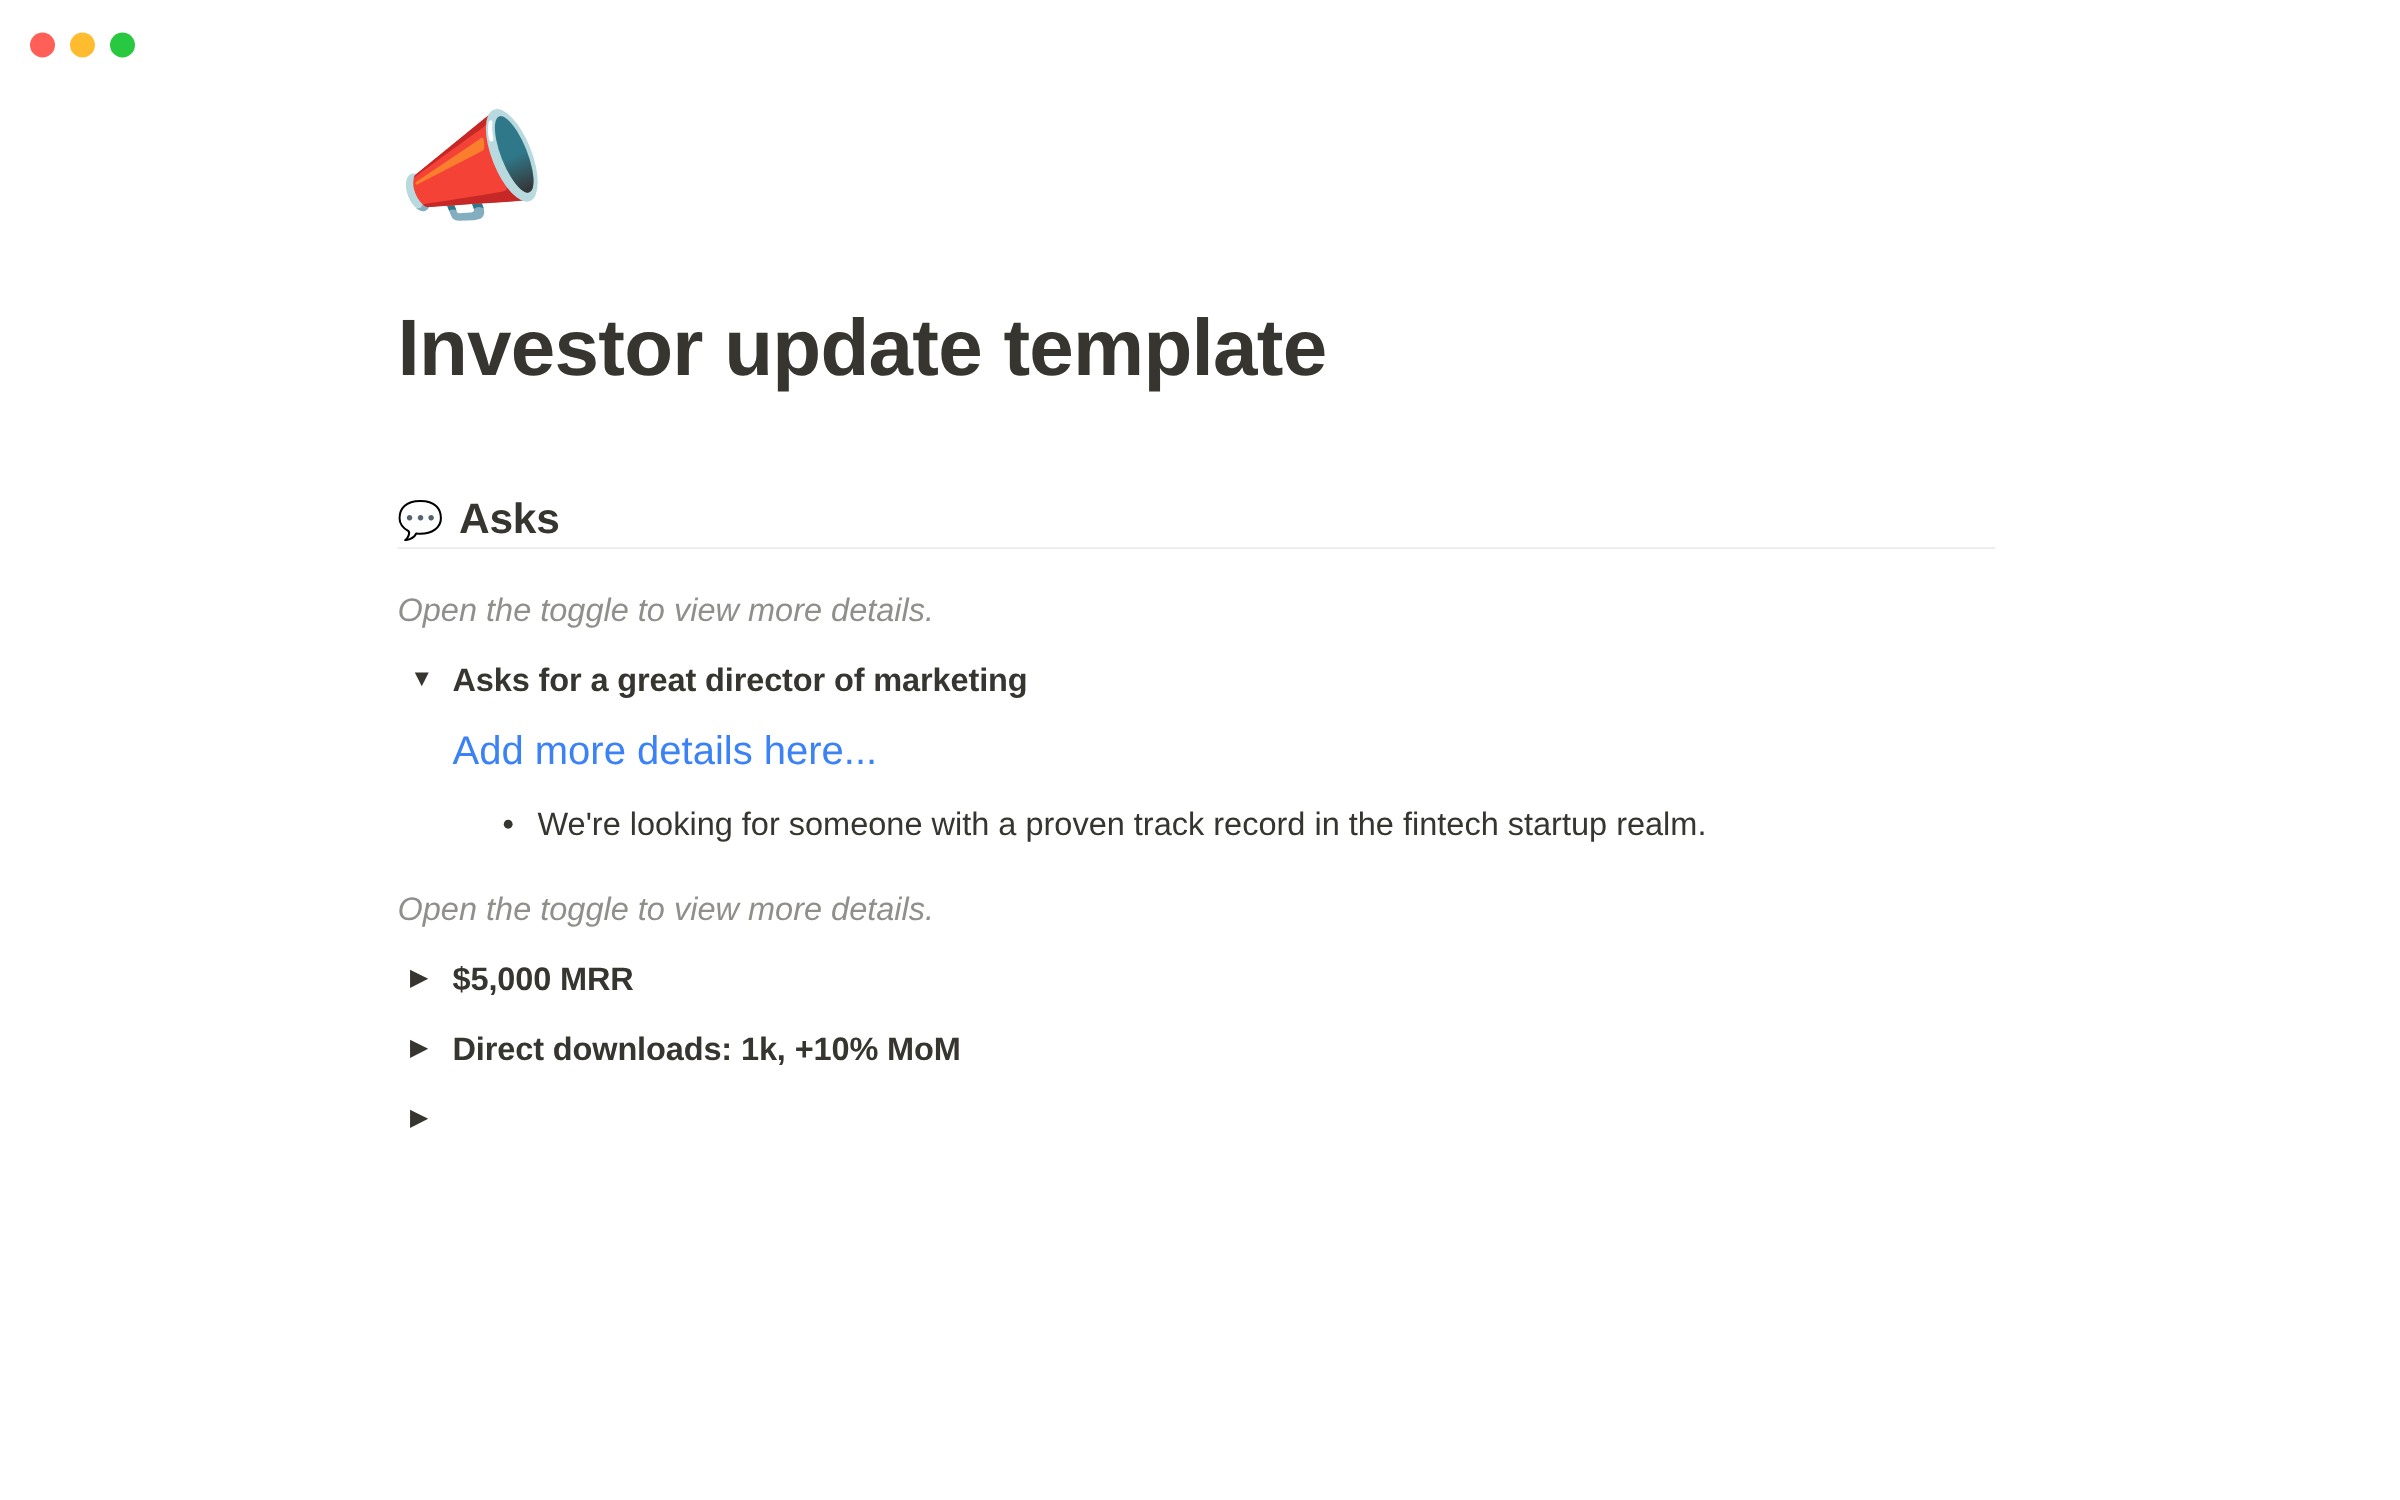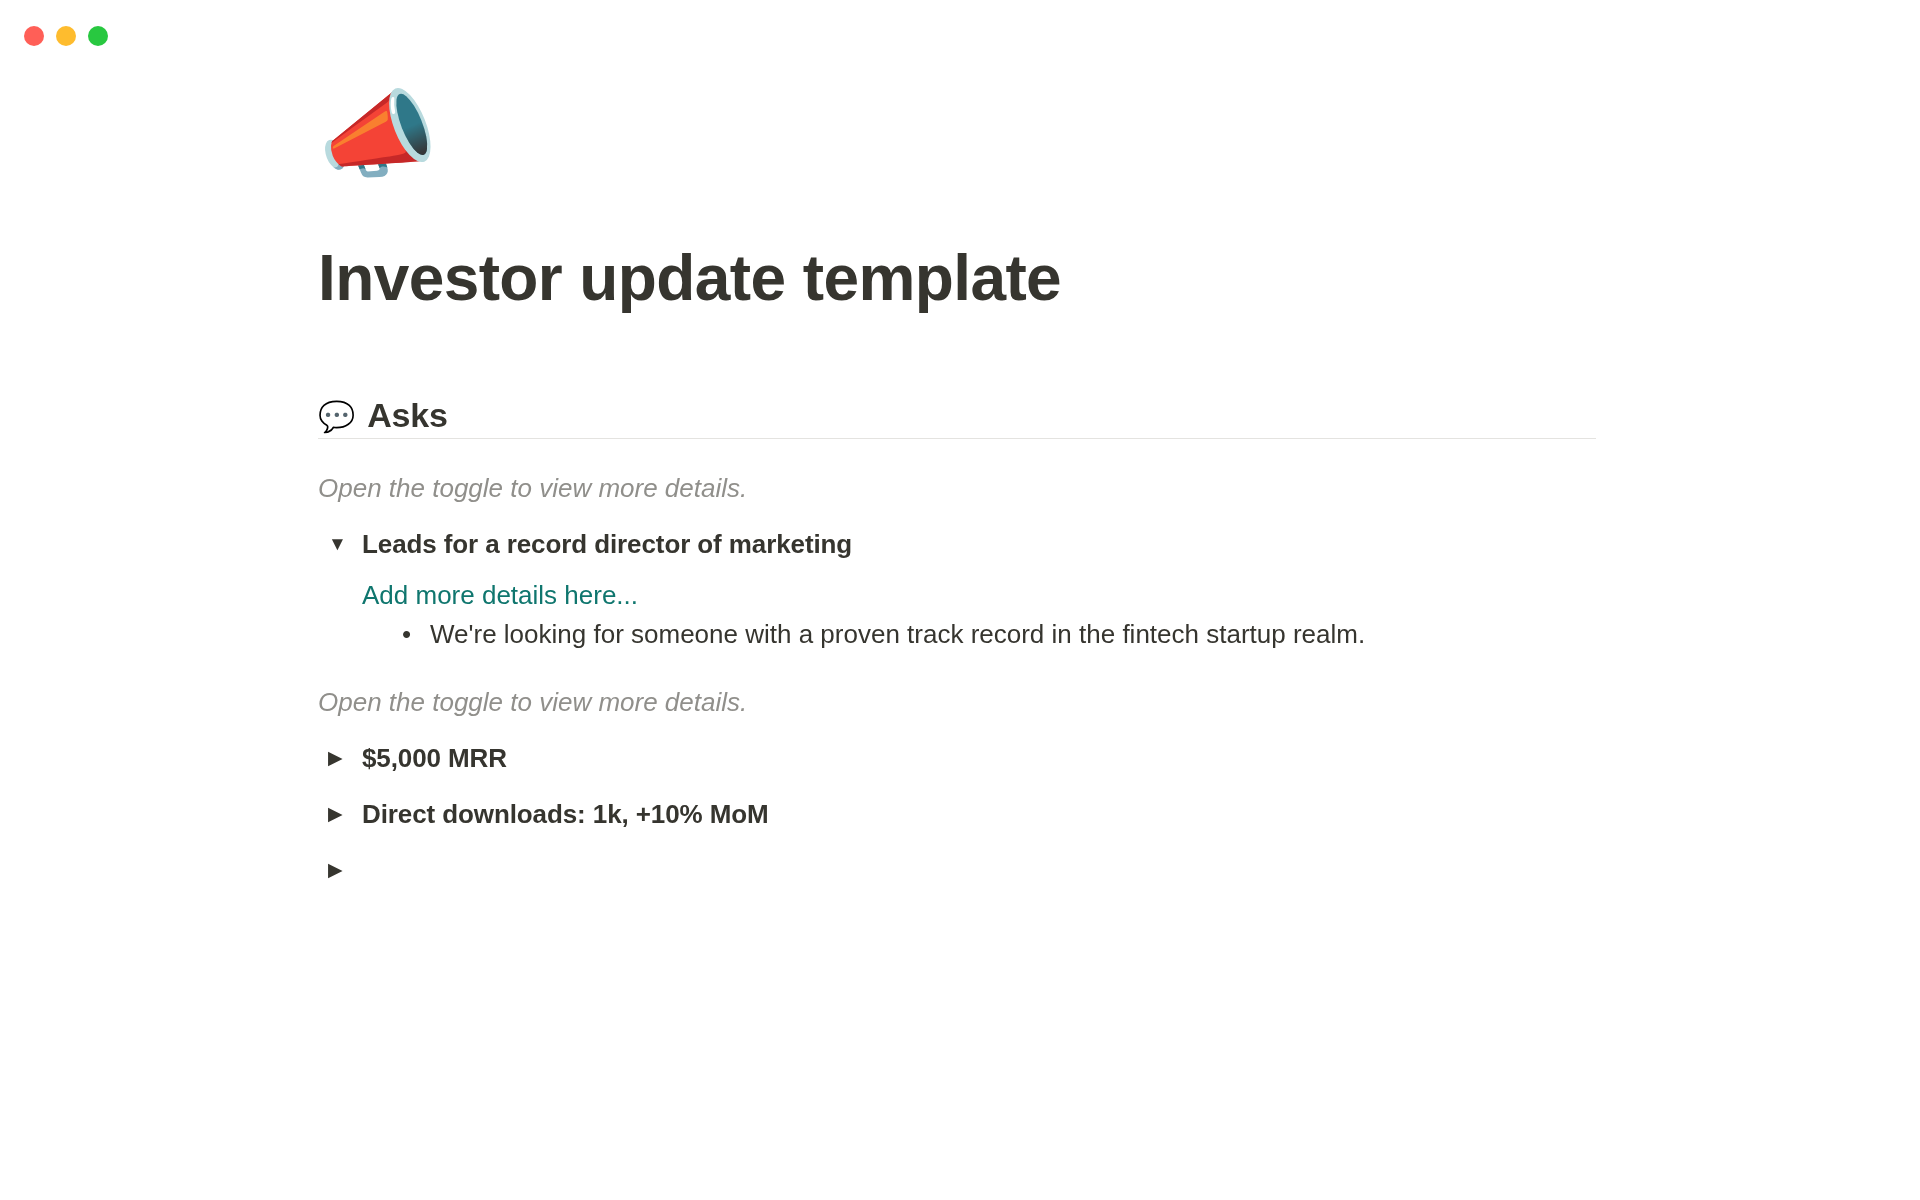--- a/index.html
+++ b/index.html
@@ -129,29 +129,30 @@
     color: #36352f;
     line-height: 40px;
     letter-spacing: -0.1px;
   }
 
   .toggle-children {
     padding-left: 44px;
     margin-top: 8px;
   }
   .child-placeholder {
-    font-size: 26px;
-    color: #0f766e;
+    font-size: 32px;
+    color: #3b82f6;
     line-height: 1.5;
     margin-top: 12px;
     padding-left: 0;
   }
   .bullet-item {
     display: flex;
     align-items: flex-start;
+    margin-top: 16px;
     padding-left: 40px;
   }
   .bullet-dot {
     flex: 0 0 28px;
     font-size: 26px;
     line-height: 38px;
     color: #36352f;
   }
   .bullet-dot::before { content: "\2022"; }
   .bullet-text {
@@ -185,21 +186,21 @@
 
       <h2 class="section-heading">
         <span class="h-emoji">💬</span><span>Asks</span>
       </h2>
 
       <p class="hint-text">Open the toggle to view more details.</p>
 
       <div class="toggle-list">
         <div class="toggle-row">
           <span class="toggle-arrow open"></span>
-          <span class="toggle-label">Leads for a record director of marketing</span>
+          <span class="toggle-label">Asks for a great director of marketing</span>
         </div>
         <div class="toggle-children">
           <div class="child-placeholder">Add more details here...</div>
           <div class="bullet-item">
             <span class="bullet-dot"></span>
             <span class="bullet-text">We're looking for someone with a proven track record in the fintech startup realm.</span>
           </div>
         </div>
       </div>
 

